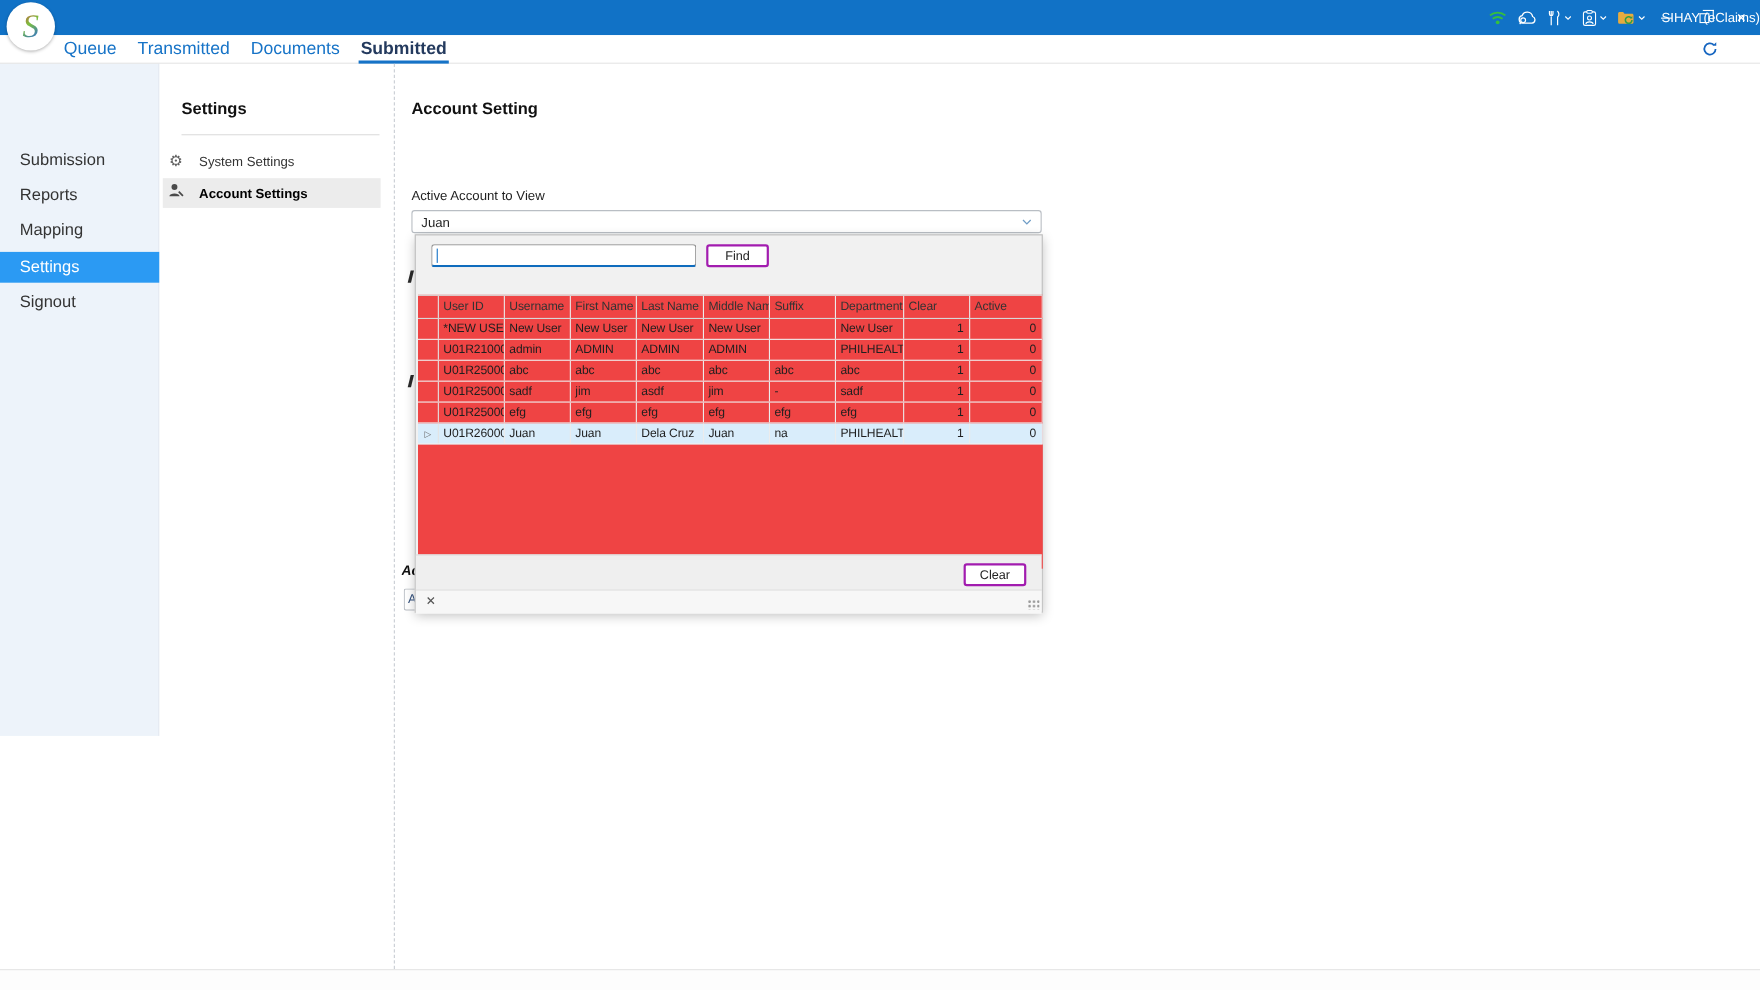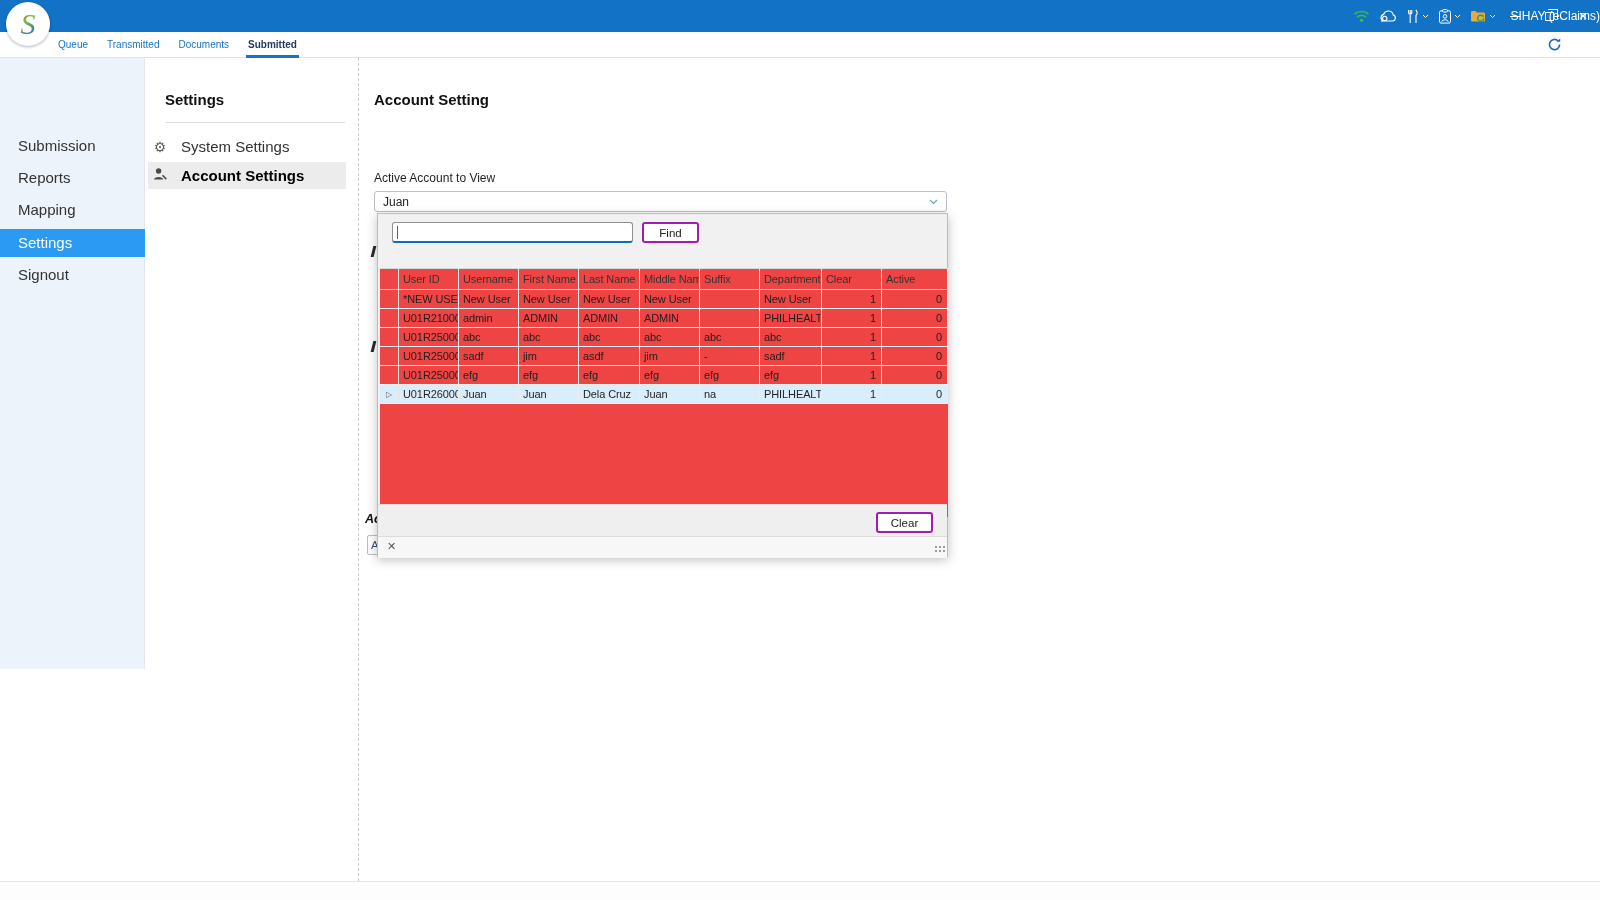--- a/index.html
+++ b/index.html
@@ -20,35 +20,35 @@
   .tray .ticon{display:flex;align-items:center;gap:2px;}
   .winctl{position:absolute;right:0;top:0;height:32px;display:flex;}
   .winctl .wbtn{width:34px;height:32px;display:flex;align-items:center;justify-content:center;color:#fff;font-size:11px;cursor:default;}
   .minbar{width:10px;height:1px;background:#fff;display:inline-block;}
   .restore-box{width:9px;height:9px;border:1px solid #fff;position:relative;}
   .restore-box::before{content:'';position:absolute;left:2px;top:-4px;width:9px;height:9px;border:1px solid #fff;border-bottom:none;border-left:none;}
 
   
   .tabstrip{position:absolute;left:0;top:32px;width:1600px;height:26px;background:#fff;
     border-bottom:1px solid #e1e1e1;display:flex;align-items:center;padding-left:58px;gap:19px;}
-  .tab{font-size:10px;color:var(--accent);position:relative;height:26px;line-height:25px;cursor:default;}
+  .tab{font-size:16px;color:var(--accent);position:relative;height:26px;line-height:25px;cursor:default;}
   .tab.active{color:#243a5e;font-weight:bold;}
   .tab.active::after{content:'';position:absolute;left:-2px;right:-2px;bottom:0;height:3px;background:var(--accent);}
   .sync{position:absolute;right:38px;top:5px;}
 
   
   .sidebar{position:absolute;left:0;top:58px;width:145px;height:611px;background:#edf3fa;border-right:1px solid #e2e7ee;}
   .side-item{position:absolute;left:0;width:145px;height:26px;line-height:26px;padding-left:18px;font-size:15px;color:#333;cursor:default;}
   .side-item.active{background:var(--sidebar_selected);color:#fff;height:28px;line-height:28px;}
 
   .panel{position:absolute;left:145px;top:58px;width:213px;height:823px;background:#fff;}
   .panel-title{position:absolute;left:20px;top:33px;font-size:15px;font-weight:bold;color:#111;}
   .panel-divider{position:absolute;left:20px;top:64px;width:180px;height:1px;background:#ddd;}
   .p-item{position:absolute;left:3px;width:198px;height:27px;display:flex;align-items:center;cursor:default;}
-  .p-item .lbl{font-size:15px;color:#333;margin-left:9px;}
+  .p-item .lbl{font-size:12px;color:#333;margin-left:9px;}
   .p-item.active{background:#ececec;}
   .p-item.active .lbl{font-weight:bold;color:#000000;}
   .p-icon{width:24px;text-align:center;display:inline-block;}
   .gear{font-size:14px;color:#5f5f5f;}
 
   .main{position:absolute;left:358px;top:58px;width:1242px;height:823px;background:#fff;border-left:1px dashed #c8cdd3;}
   .main-title{position:absolute;left:15px;top:33px;font-size:15px;font-weight:bold;color:#111;}
   .select-label{position:absolute;left:15px;top:113px;font-size:12px;color:#1f1f1f;}
   .combo{position:absolute;left:15px;top:133px;width:573px;height:21px;background:#fff;
     border:1px solid #b9bec4;border-radius:3px;display:flex;align-items:center;padding:0 8px;cursor:default;}

